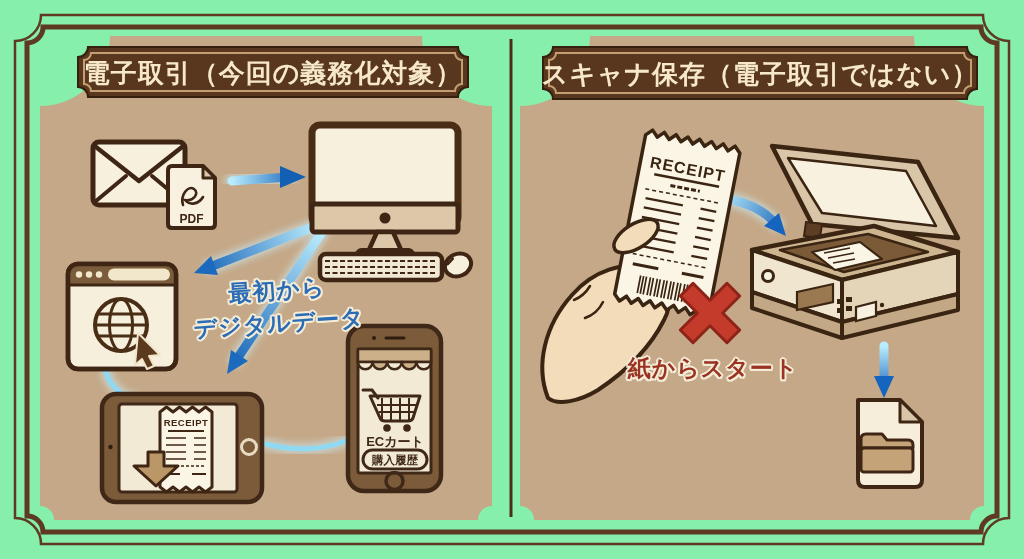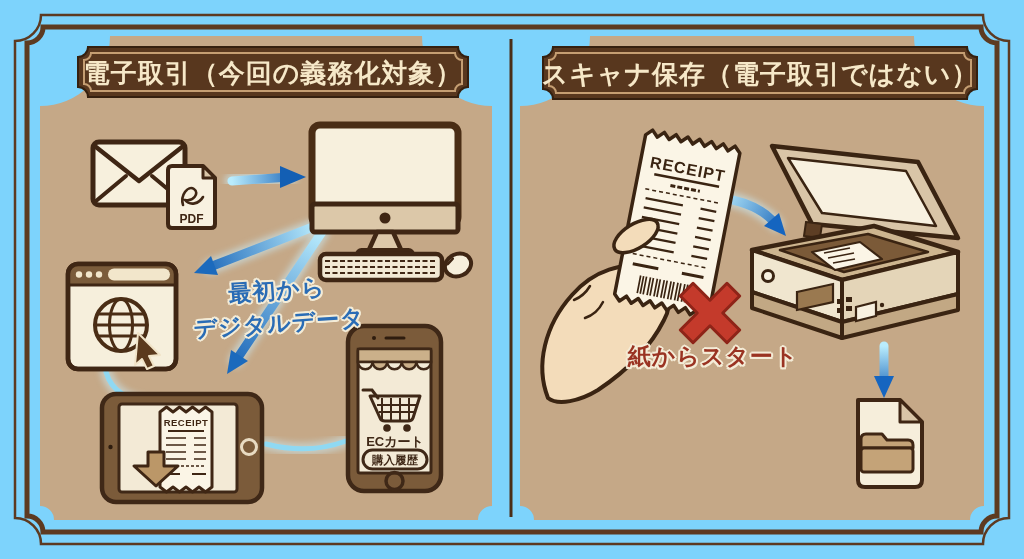--- a/index.html
+++ b/index.html
@@ -1,33 +1,33 @@
 <!DOCTYPE html>
 <html><head>
 <meta charset="utf-8">
 <style>
   html,body { margin:0; padding:0; background:#e8e0cc; }
   .stage {
     position:relative; width:1024px; height:559px;
-    background:#7dd3fc; overflow:hidden;
+    background:#86efac; overflow:hidden;
     font-family:"Liberation Sans", sans-serif;
   }
   svg.layer { position:absolute; left:0; top:0; }
   svg text { font-family:"Liberation Sans", sans-serif; }
   .caption { position:absolute; font-weight:bold; text-align:center; letter-spacing:1px; }
   .caption .ln { display:block; }
   .caption-blue {
     left:178px; top:274px; width:200px;
     color:#2a6cb5; font-size:23px; line-height:1.42;
     transform:rotate(-4deg);
     text-shadow:-2px 0 0 #f4ecd7, 2px 0 0 #f4ecd7, 0 -2px 0 #f4ecd7, 0 2px 0 #f4ecd7,
       -1.5px -1.5px 0 #f4ecd7, 1.5px -1.5px 0 #f4ecd7, -1.5px 1.5px 0 #f4ecd7, 1.5px 1.5px 0 #f4ecd7;
   }
   .caption-red {
-    left:608px; top:340px; width:210px;
+    left:608px; top:352px; width:210px;
     color:#9a3322; font-size:23px; line-height:1.42;
     text-shadow:-2px 0 0 #f4ecd7, 2px 0 0 #f4ecd7, 0 -2px 0 #f4ecd7, 0 2px 0 #f4ecd7,
       -1.5px -1.5px 0 #f4ecd7, 1.5px -1.5px 0 #f4ecd7, -1.5px 1.5px 0 #f4ecd7, 1.5px 1.5px 0 #f4ecd7;
   }
   .plaque-title { font-size:26px; font-weight:bold; fill:#f6e8c8; letter-spacing:1px; }
   .arrow-glow { stroke:#c9f0fe; stroke-width:15; opacity:.55; fill:none; stroke-linecap:round; filter:url(#glowf); }
   .curve-glow { stroke:#c9f0fe; stroke-width:12; opacity:.5; fill:none; stroke-linecap:round; filter:url(#glowf); }
   .curve-core { stroke:#8fd9f3; stroke-width:5; fill:none; stroke-linecap:round; }
 </style>
 </head>

